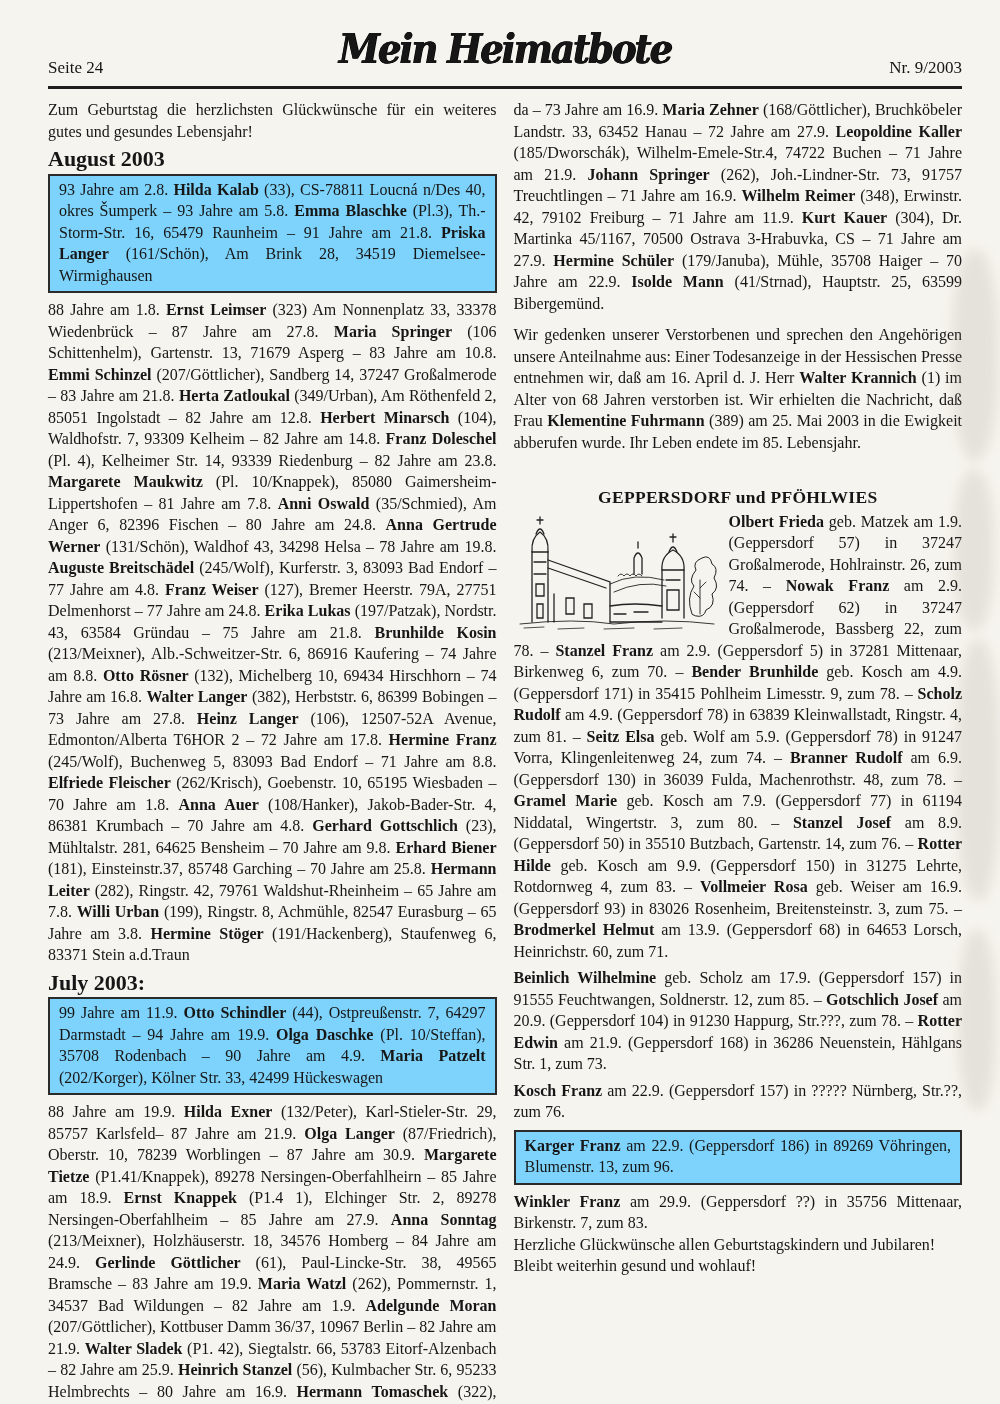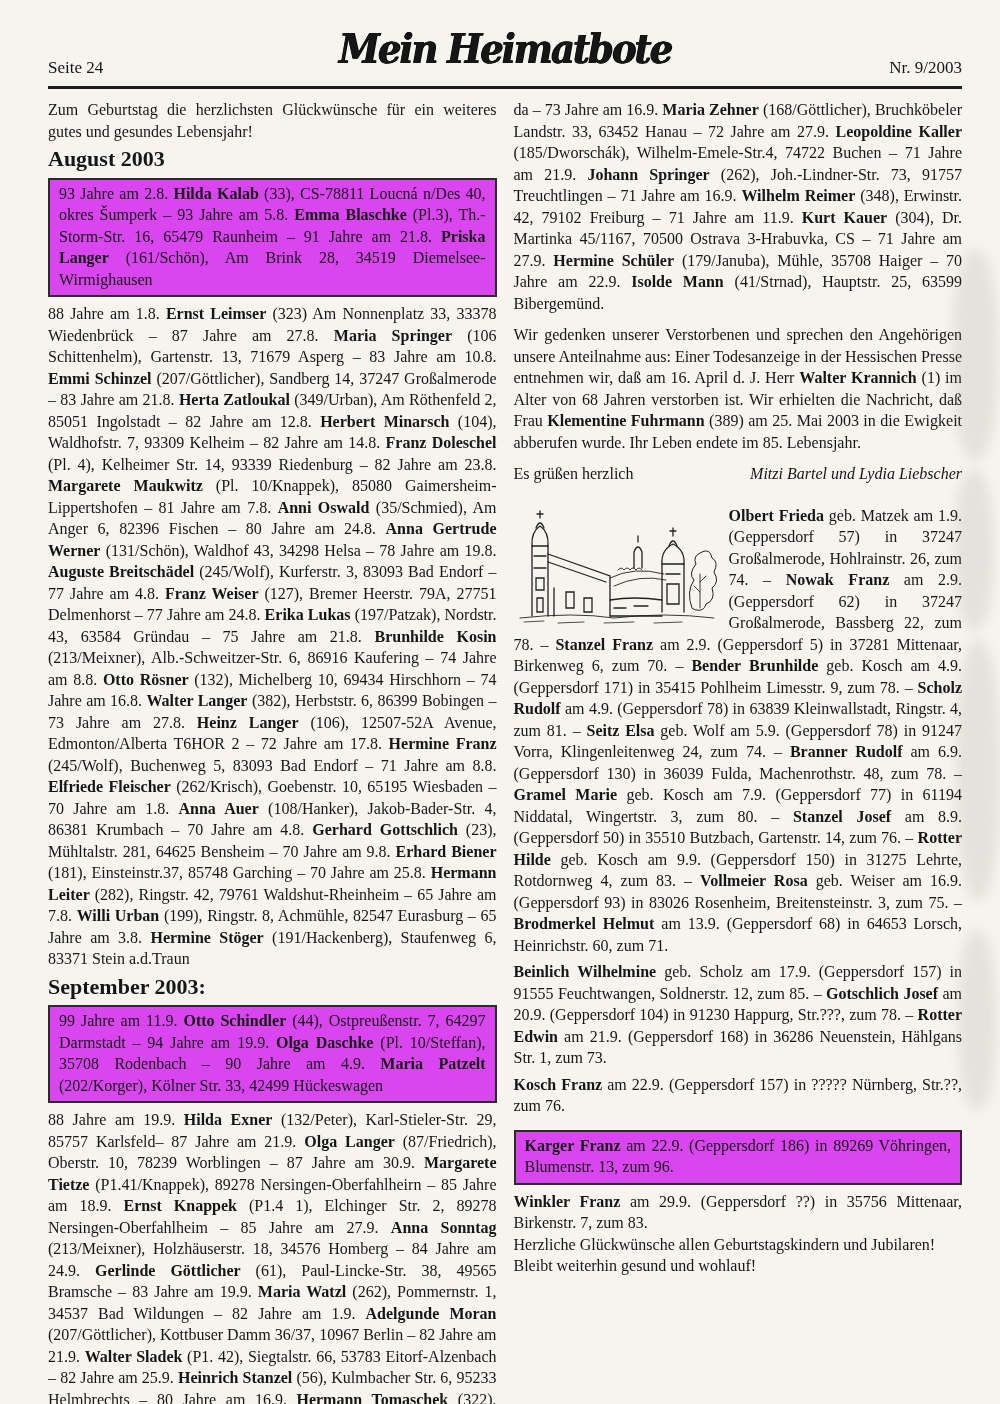--- a/index.html
+++ b/index.html
@@ -33,24 +33,24 @@
 
   
   .cols{display:flex;gap:17px;}
   .col{width:455px;font-size:16px;line-height:21.5px;text-align:justify;}
   .col p{margin:0;}
   .gap{height:10px;}
   .gap-sm{height:5px;}
 
   h3.month{font-size:22px;margin:6px 0 4px 0;text-align:left;}
   .graybox{
-    background:#d946ef;
+    background:#7dd3fc;
     border:2px solid #2b2b2b;
     padding:3px 9px 5px 9px;
-    margin:8px 0 6px 0;
+    margin:2px 0 6px 0;
   }
   .section-head{
     text-align:center;font-weight:bold;font-size:17.5px;
     margin:4px 0 2px 0;letter-spacing:0.3px;
   }
   .sign-row{display:flex;justify-content:space-between;align-items:baseline;}
   .sign-row .it{font-style:italic;}
 
   .village{float:left;width:205px;height:118px;margin:3px 10px 2px 0;}
   .village svg{width:100%;height:100%;}
@@ -77,38 +77,35 @@
 
   <div class="cols">
 
     <div class="col">
       <p>Zum Geburtstag die herzlichsten Glückwünsche für ein weiteres gutes und gesundes Lebensjahr!</p>
       <h3 class="month">August 2003</h3>
       <div class="graybox">
         <p>93 Jahre am 2.8. <b>Hilda Kalab</b> (33), CS-78811 Loucná n/Des 40, okres Šumperk – 93 Jahre am 5.8. <b>Emma Blaschke</b> (Pl.3), Th.-Storm-Str. 16, 65479 Raunheim – 91 Jahre am 21.8. <b>Priska Langer</b> (161/Schön), Am Brink 28, 34519 Diemelsee-Wirmighausen</p>
       </div>
       <p>88 Jahre am 1.8. <b>Ernst Leimser</b> (323) Am Nonnenplatz 33, 33378 Wiedenbrück – 87 Jahre am 27.8. <b>Maria Springer</b> (106 Schittenhelm), Gartenstr. 13, 71679 Asperg – 83 Jahre am 10.8. <b>Emmi Schinzel</b> (207/Göttlicher), Sandberg 14, 37247 Großalmerode – 83 Jahre am 21.8. <b>Herta Zatloukal</b> (349/Urban), Am Röthenfeld 2, 85051 Ingolstadt – 82 Jahre am 12.8. <b>Herbert Minarsch</b> (104), Waldhofstr. 7, 93309 Kelheim – 82 Jahre am 14.8. <b>Franz Doleschel</b> (Pl. 4), Kelheimer Str. 14, 93339 Riedenburg – 82 Jahre am 23.8. <b>Margarete Maukwitz</b> (Pl. 10/Knappek), 85080 Gaimersheim-Lippertshofen – 81 Jahre am 7.8. <b>Anni Oswald</b> (35/Schmied), Am Anger 6, 82396 Fischen – 80 Jahre am 24.8. <b>Anna Gertrude Werner</b> (131/Schön), Waldhof 43, 34298 Helsa – 78 Jahre am 19.8. <b>Auguste Breitschädel</b> (245/Wolf), Kurferstr. 3, 83093 Bad Endorf – 77 Jahre am 4.8. <b>Franz Weiser</b> (127), Bremer Heerstr. 79A, 27751 Delmenhorst – 77 Jahre am 24.8. <b>Erika Lukas</b> (197/Patzak), Nordstr. 43, 63584 Gründau – 75 Jahre am 21.8. <b>Brunhilde Kosin</b> (213/Meixner), Alb.-Schweitzer-Str. 6, 86916 Kaufering – 74 Jahre am 8.8. <b>Otto Rösner</b> (132), Michelberg 10, 69434 Hirschhorn – 74 Jahre am 16.8. <b>Walter Langer</b> (382), Herbststr. 6, 86399 Bobingen – 73 Jahre am 27.8. <b>Heinz Langer</b> (106), 12507-52A  Avenue, Edmonton/Alberta T6HOR 2 – 72 Jahre am 17.8. <b>Hermine Franz</b> (245/Wolf), Buchenweg 5, 83093 Bad Endorf – 71 Jahre am 8.8. <b>Elfriede Fleischer</b> (262/Krisch), Goebenstr. 10, 65195 Wiesbaden – 70 Jahre am 1.8. <b>Anna Auer</b> (108/Hanker), Jakob-Bader-Str. 4, 86381 Krumbach – 70 Jahre am 4.8. <b>Gerhard Gottschlich</b> (23), Mühltalstr. 281, 64625 Bensheim – 70 Jahre am 9.8. <b>Erhard Biener</b> (181), Einsteinstr.37, 85748 Garching – 70 Jahre am 25.8. <b>Hermann Leiter</b> (282), Ringstr. 42, 79761 Waldshut-Rheinheim – 65 Jahre am 7.8. <b>Willi Urban</b> (199), Ringstr. 8, Achmühle, 82547 Eurasburg – 65 Jahre am 3.8. <b>Hermine Stöger</b> (191/Hackenberg), Staufenweg 6, 83371 Stein a.d.Traun</p>
-      <h3 class="month">September 2003:</h3>
+      <h3 class="month">July 2003:</h3>
       <div class="graybox">
         <p>99 Jahre am 11.9. <b>Otto Schindler</b> (44), Ostpreußenstr. 7, 64297 Darmstadt – 94 Jahre am 19.9. <b>Olga Daschke</b> (Pl. 10/Steffan), 35708 Rodenbach – 90 Jahre am 4.9. <b>Maria Patzelt</b> (202/Korger), Kölner Str. 33, 42499 Hückeswagen</p>
       </div>
       <p>88 Jahre am 19.9. <b>Hilda Exner</b> (132/Peter), Karl-Stieler-Str. 29, 85757 Karlsfeld– 87 Jahre am 21.9. <b>Olga Langer</b> (87/Friedrich), Oberstr. 10, 78239 Worblingen – 87 Jahre am 30.9. <b>Margarete Tietze</b> (P1.41/Knappek), 89278 Nersingen-Oberfahlheirn – 85 Jahre am 18.9. <b>Ernst Knappek</b> (P1.4 1), Elchinger Str. 2, 89278 Nersingen-Oberfahlheim – 85 Jahre am 27.9. <b>Anna Sonntag</b> (213/Meixner), Holzhäuserstr. 18, 34576 Homberg – 84 Jahre am 24.9. <b>Gerlinde Göttlicher</b> (61), Paul-Lincke-Str. 38, 49565 Bramsche – 83 Jahre am 19.9. <b>Maria Watzl</b> (262), Pommernstr. 1, 34537 Bad Wildungen – 82 Jahre am 1.9. <b>Adelgunde Moran</b> (207/Göttlicher), Kottbuser Damm 36/37, 10967 Berlin – 82 Jahre am 21.9. <b>Walter Sladek</b> (P1. 42), Siegtalstr. 66, 53783 Eitorf-Alzenbach – 82 Jahre am 25.9. <b>Heinrich Stanzel</b> (56), Kulmbacher Str. 6, 95233 Helmbrechts – 80 Jahre am 16.9. <b>Hermann Tomaschek</b> (322), Hinnebeckerstr. 87, 28779 Bremen – 80 Jahre am 23.9.   (PL38/Krestin), Erlachgasse 81/28, A-1100 Wien – 79 Jahre am 22.9.  (P1.28/Pudil), Mitterbühlstr. 11, 86441 Zusmarshausen – 78 Jahre am 19.9  (401), Mörikestr. 18, 71720 Oberstenfeld – 78 Jahre am 27.9.  (365), Am Dorfrand 76, 38229 Salzgitter – 77 Jahre am 3.9.  (84/Heinisch), Dietstaig 18, 72362 Nusplingen – 77 Jahre am 30.9.  (229), Schwalbenstr. 6, 74189 Weinsberg – 75 Jahre am 21.9.  (267), Nonnerstr. 22, 83435 Bad Reichenhall – 74 Jahre am 8.9.  (152), Eichelberg 1, 35745 Herborn – 74 Jahre am 25.9.  (193/Funk), 820 VALLEE MLSSISQUOI, SUTTOU TOE 2KO Prov.Quebèc/Cana-</p>
     </div>
 
     <div class="col">
       <p>da – 73 Jahre am 16.9. <b>Maria Zehner</b> (168/Göttlicher), Bruchköbeler Landstr. 33, 63452 Hanau – 72 Jahre am 27.9. <b>Leopoldine Kaller</b> (185/Dworschák), Wilhelm-Emele-Str.4, 74722 Buchen – 71 Jahre am 21.9. <b>Johann Springer</b> (262), Joh.-Lindner-Str. 73, 91757 Treuchtlingen – 71 Jahre am 16.9. <b>Wilhelm Reimer</b> (348), Erwinstr. 42, 79102 Freiburg – 71 Jahre am 11.9. <b>Kurt Kauer</b> (304), Dr. Martinka 45/1167, 70500 Ostrava 3-Hrabuvka, CS – 71 Jahre am 27.9. <b>Hermine Schüler</b> (179/Januba), Mühle, 35708 Haiger – 70 Jahre am 22.9. <b>Isolde Mann</b> (41/Strnad), Hauptstr. 25, 63599 Bibergemünd.</p>
       <div class="gap"></div>
       <p>Wir gedenken unserer Verstorbenen und sprechen den Angehörigen unsere Anteilnahme aus: Einer Todesanzeige in der Hessischen Presse entnehmen wir, daß am 16. April d. J. Herr <b>Walter Krannich</b> (1) im Alter von 68 Jahren verstorben ist. Wir erhielten die Nachricht, daß Frau <b>Klementine Fuhrmann</b> (389) am 25. Mai 2003 in die Ewigkeit abberufen wurde. Ihr Leben endete im 85. Lebensjahr.</p>
       <div class="gap"></div>
-      <div class="sign-row">
-        <span>Es grüßen herzlich</span>
-        <span class="it">Mitzi Bartel und Lydia Liebscher</span>
-      </div>
       <div class="gap"></div>
         <div class="gap"></div>
+      <div class="section-head">GEPPERSDORF und PFÖHLWIES</div>
 
       <p>
         <span class="village"><svg viewBox="0 0 205 118" xmlns="http://www.w3.org/2000/svg" fill="none" stroke="#222" stroke-width="1.3" stroke-linecap="round">
 
           <path d="M18 108 L18 38 L34 38 L34 108"></path>
           <path d="M18 38 Q17 24 26 18 Q35 24 34 38"></path>
           <path d="M22 20 Q26 10 30 20"></path>
           <path d="M26 10 L26 3 M23 6 L29 6"></path>
           <path d="M20 48 L32 48 M20 60 L32 60 M22 70 L30 70 L30 82 L22 82 Z M23 90 L29 90 L29 104 L23 104 Z"></path>
 

